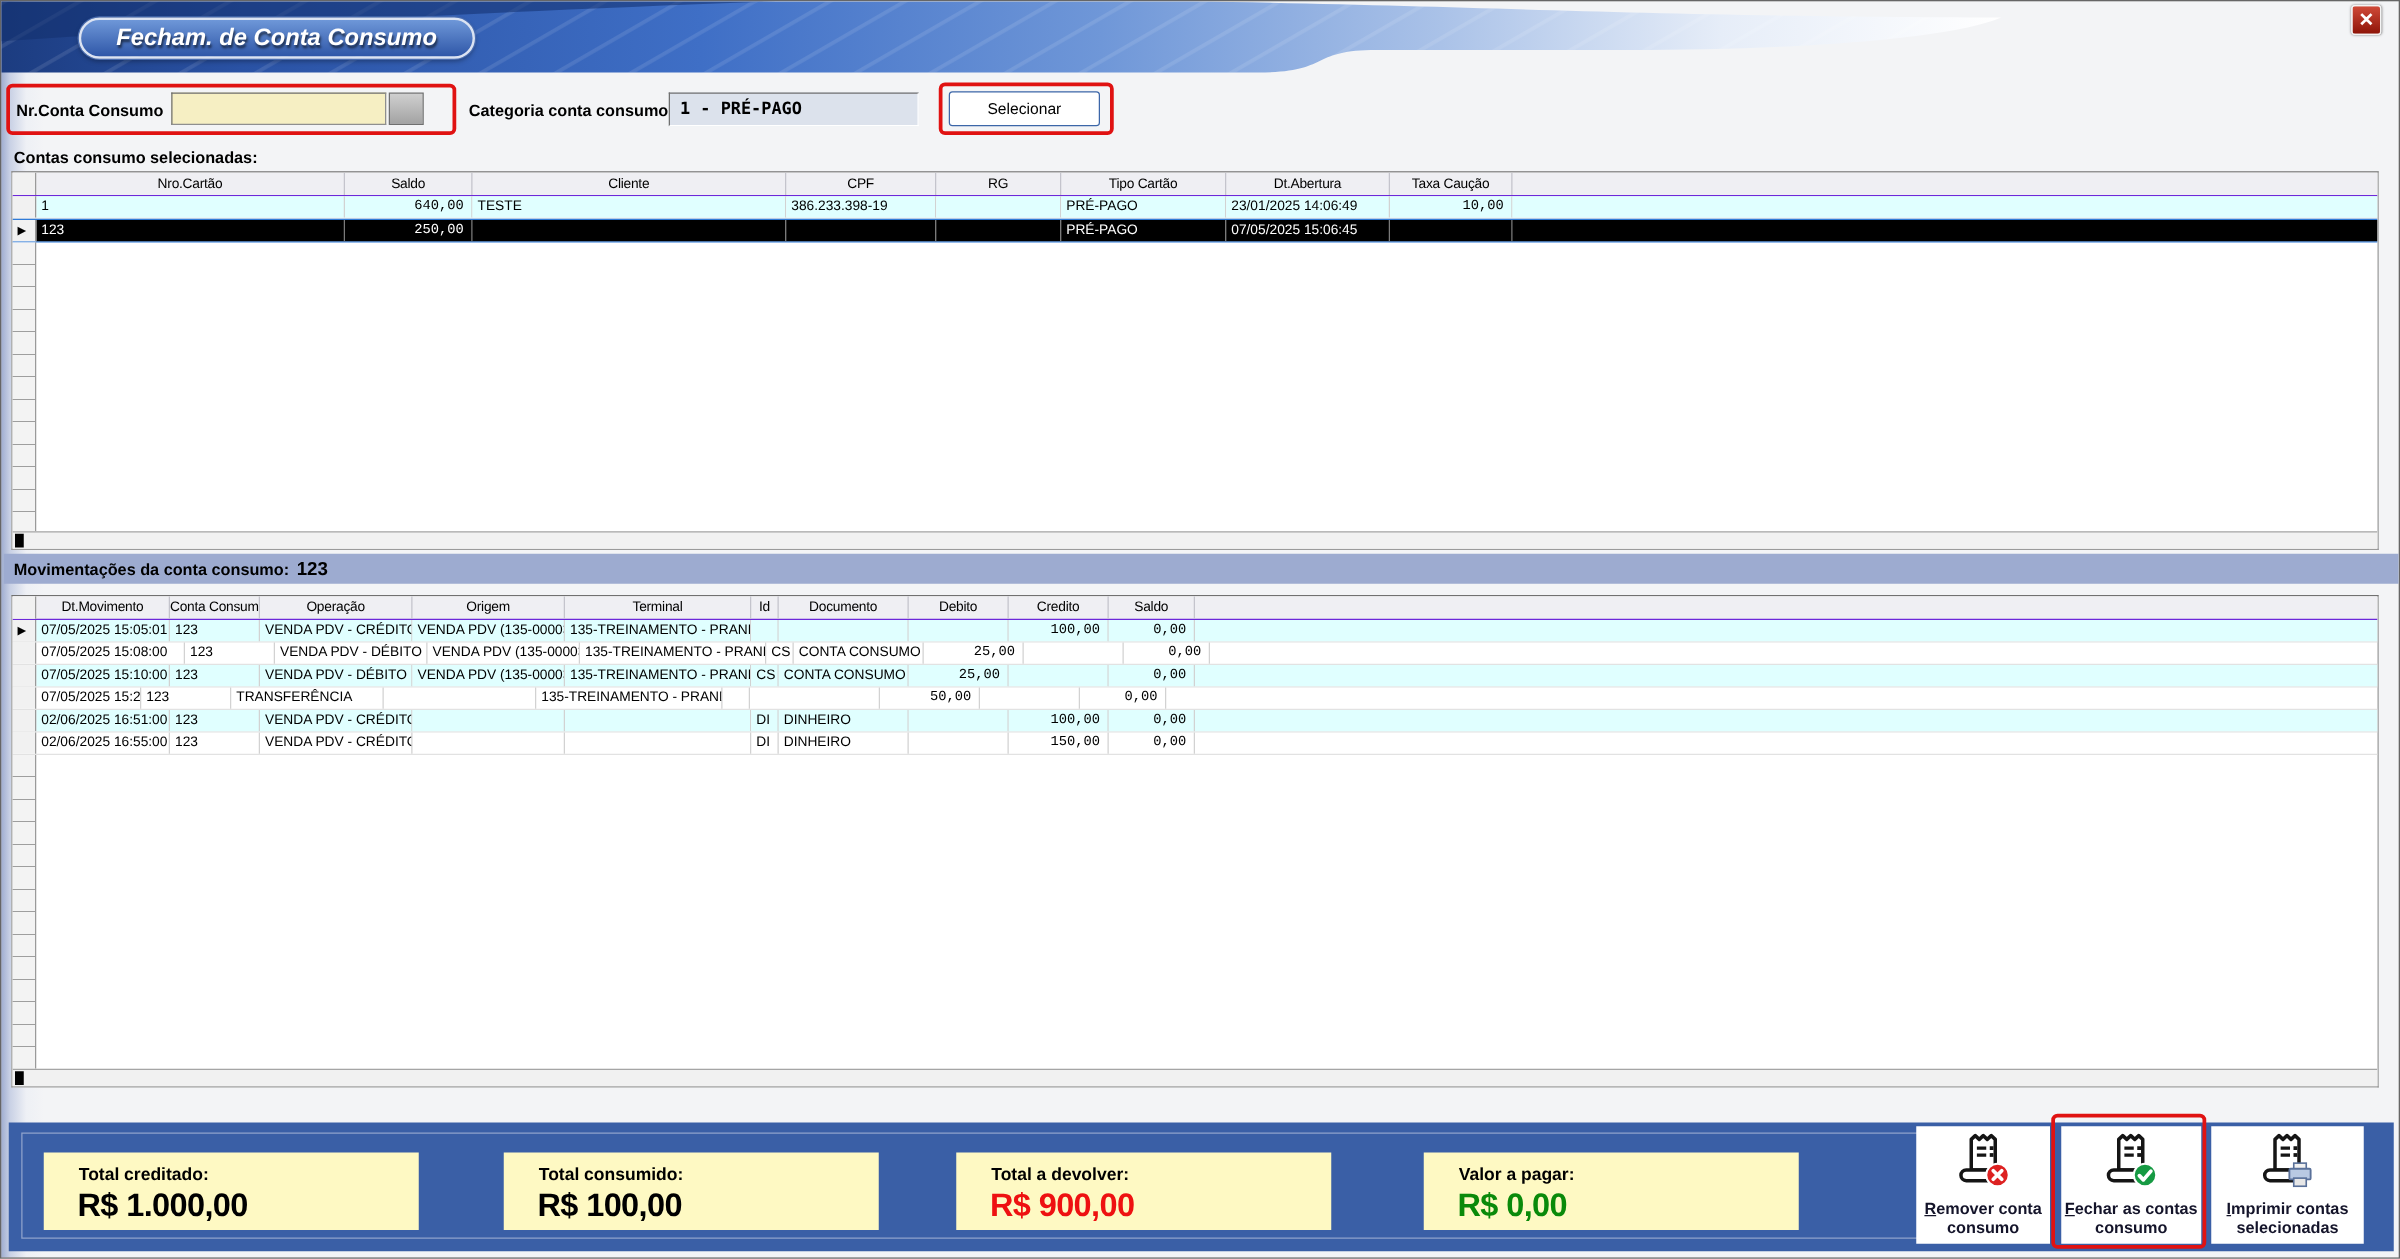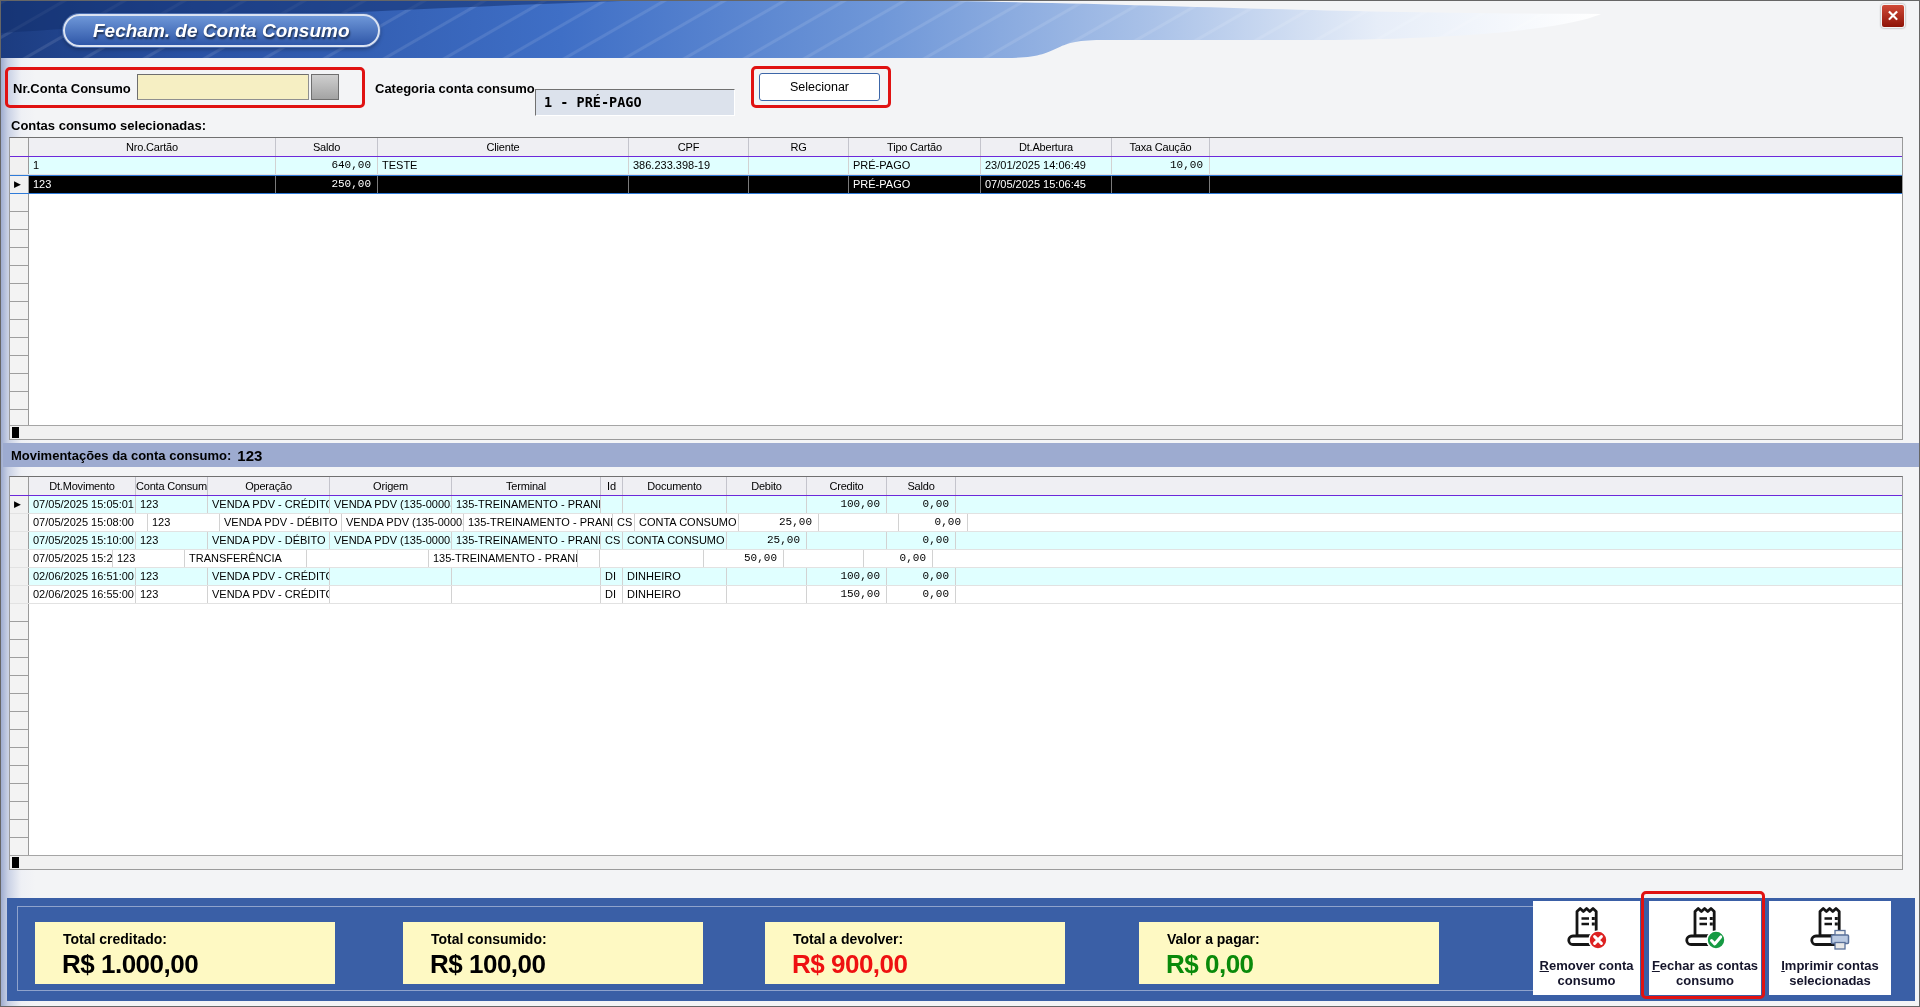--- a/index.html
+++ b/index.html
@@ -16,21 +16,21 @@
     text-shadow:1px 2px 2px rgba(0,0,0,.6);white-space:nowrap;}
   .close-btn{position:absolute;right:16px;top:3px;width:24px;height:24px;border-radius:3px;cursor:pointer;
     background:linear-gradient(#d04a38,#8e1408);border:1px solid #f4f4f4;box-shadow:0 0 2px rgba(0,0,0,.5);
     color:#fff;font-weight:700;font-size:15px;display:flex;align-items:center;justify-content:center;}
   
   .flabel{position:absolute;font-size:13px;font-weight:700;white-space:nowrap;}
   .input-yellow{position:absolute;left:136px;top:73px;width:172px;height:26px;background:#f6efc3;
     border:1px solid #8f8f8f;border-top-color:#6e6e6e;border-left-color:#6e6e6e;font-size:13px;padding:0 5px;outline:none;}
   .btn-ellipsis{position:absolute;left:310px;top:73px;width:28px;height:26px;cursor:pointer;
     background:linear-gradient(#cfcfcf,#a3a3a3);border:1px solid #6f6f6f;}
-  .field-categoria{position:absolute;left:534px;top:88px;width:200px;height:27px;background:#dce2ec;
+  .field-categoria{position:absolute;left:534px;top:73px;width:200px;height:27px;background:#dce2ec;
     border:1px solid #fff;border-top-color:#707070;border-left-color:#707070;
     font-family:"DejaVu Sans Mono",monospace;font-weight:700;font-size:13.5px;line-height:25px;padding-left:8px;}
   .btn-selecionar{position:absolute;left:758px;top:72px;width:121px;height:28px;background:#fff;cursor:pointer;
     border:1px solid #3c66a8;border-radius:3px;font-size:12.5px;display:flex;align-items:center;justify-content:center;}
   
   .sec-label{position:absolute;font-size:13px;font-weight:700;}
   .movband{position:absolute;left:2px;top:442px;width:1916px;height:24px;background:#9dabd0;
     display:flex;align-items:center;padding-left:8px;gap:6px;}
   .movband .t{font-size:13px;font-weight:700;}
   .movband .n{font-size:15px;font-weight:700;}

